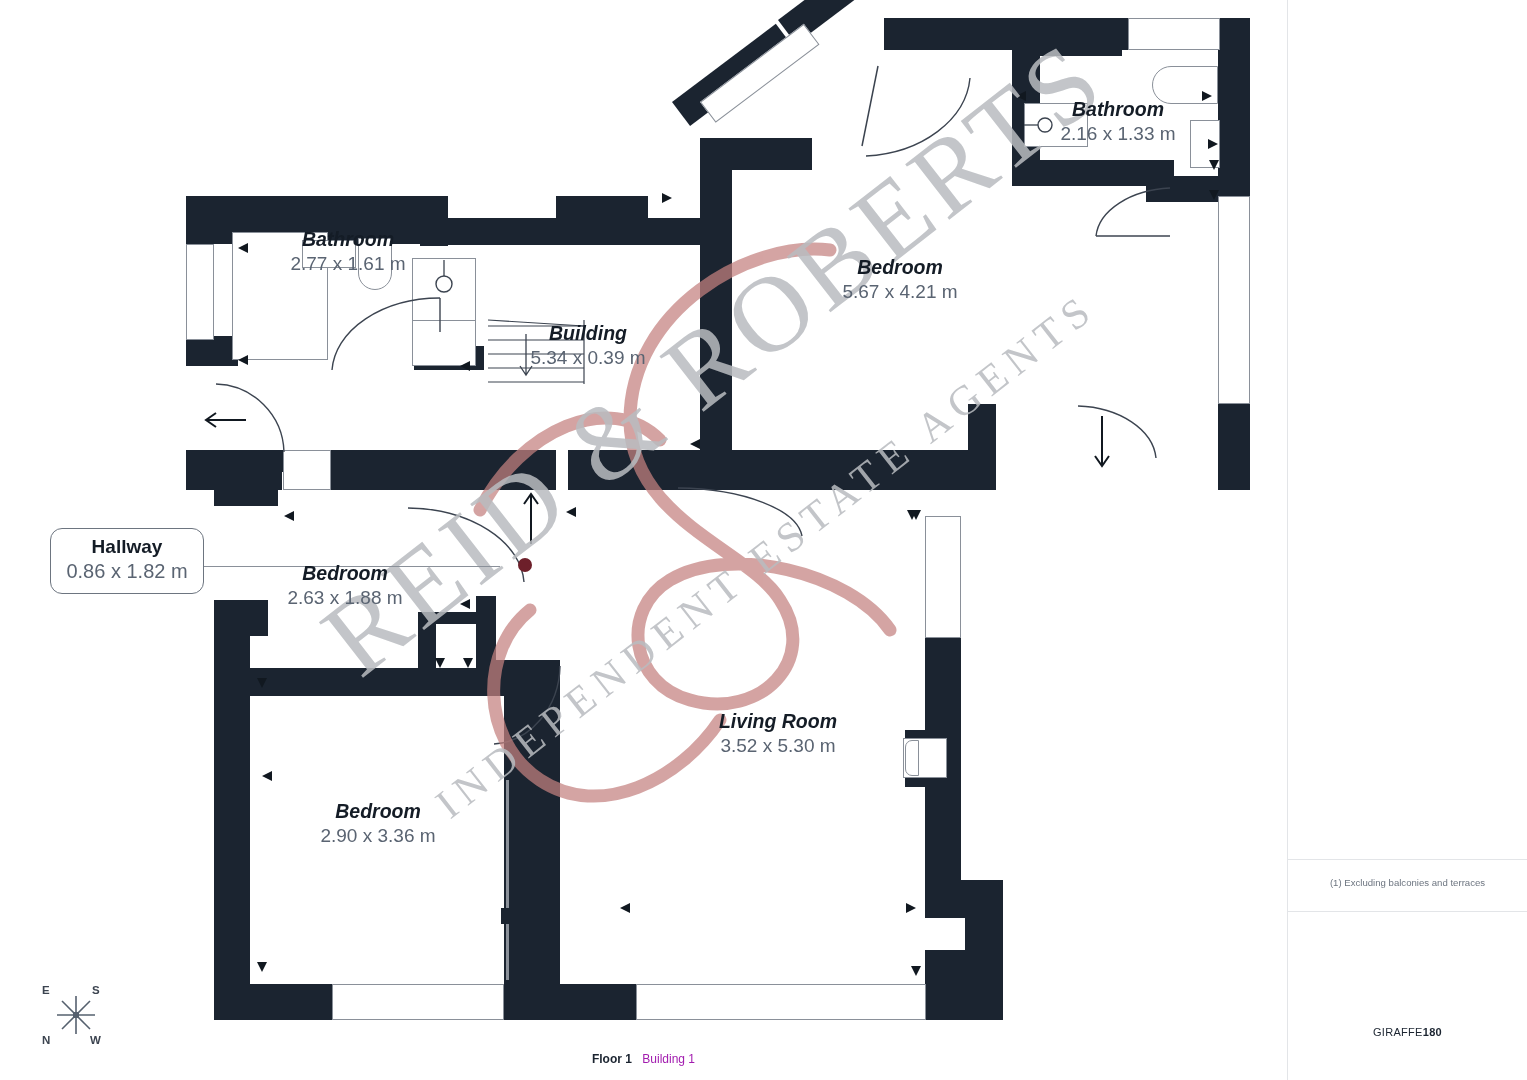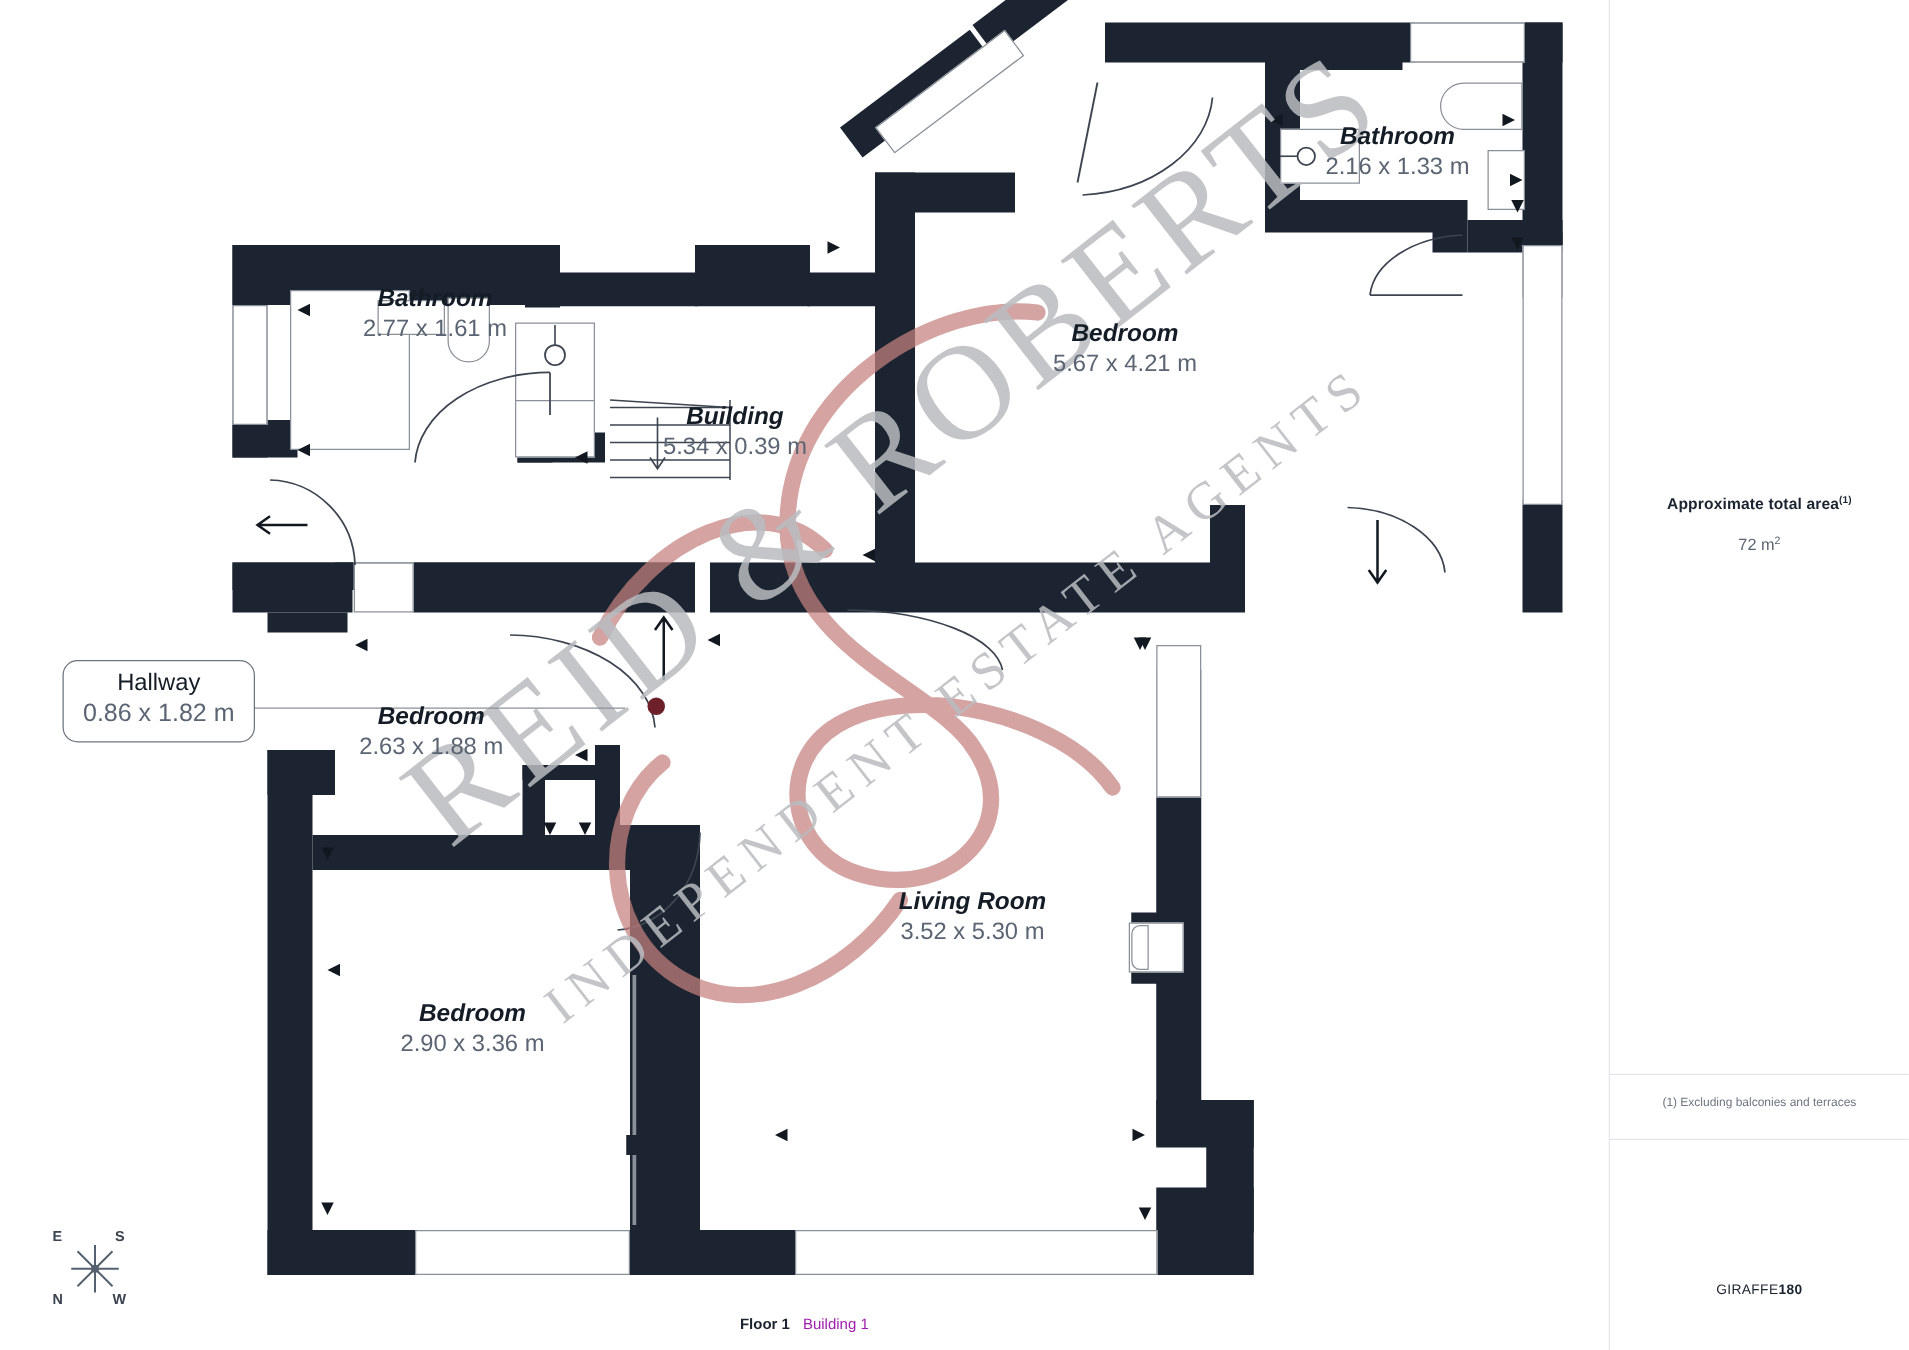--- a/index.html
+++ b/index.html
@@ -75,21 +75,21 @@
   
   .label{position:absolute;text-align:center;white-space:nowrap;}
   .label .nm{font-size:19.5px;font-weight:bold;color:#141c26;line-height:1.18;font-style:italic;}
   .label .dm{font-size:19px;color:#5a6472;line-height:1.25;margin-top:1px;}
 
   .callout{
     position:absolute;border:1.3px solid #6d7580;border-radius:12px;
     background:#fff;padding:7px 14px 9px;text-align:center;white-space:nowrap;
     box-sizing:border-box;
   }
-  .callout .nm{font-size:19px;font-weight:normal;color:#141c26;line-height:1.2;}
+  .callout .nm{font-size:19px;font-weight:bold;color:#141c26;line-height:1.2;}
   .callout .dm{font-size:20px;color:#5a6472;line-height:1.25;}
 
   
   .watermark{
     position:absolute;left:330px;top:180px;width:680px;height:680px;
     pointer-events:none;
   }
   svg{display:block;overflow:visible;}
 </style>
 </head>
@@ -351,28 +351,20 @@
     </div>
 
     <div class="footer">
       <span class="flr">Floor 1</span>
       <span class="bld">Building 1</span>
     </div>
   </div>
 
   <aside class="side-panel">
 
-    <div class="area-block">
-      <div class="area-title">
-        <span>Approximate total area</span><sup>(1)</sup>
-      </div>
-      <div class="area-value">
-        <span>72 m</span><sup>2</sup>
-      </div>
-    </div>
 
     <div class="panel-divider" style="top:859px;"></div>
     <div class="footnote">(1) Excluding balconies and terraces</div>
 
     <div class="panel-divider" style="top:911px;"></div>
 
     <div class="brand">
       <span>GIRAFFE</span><b>180</b>
     </div>
   </aside>

